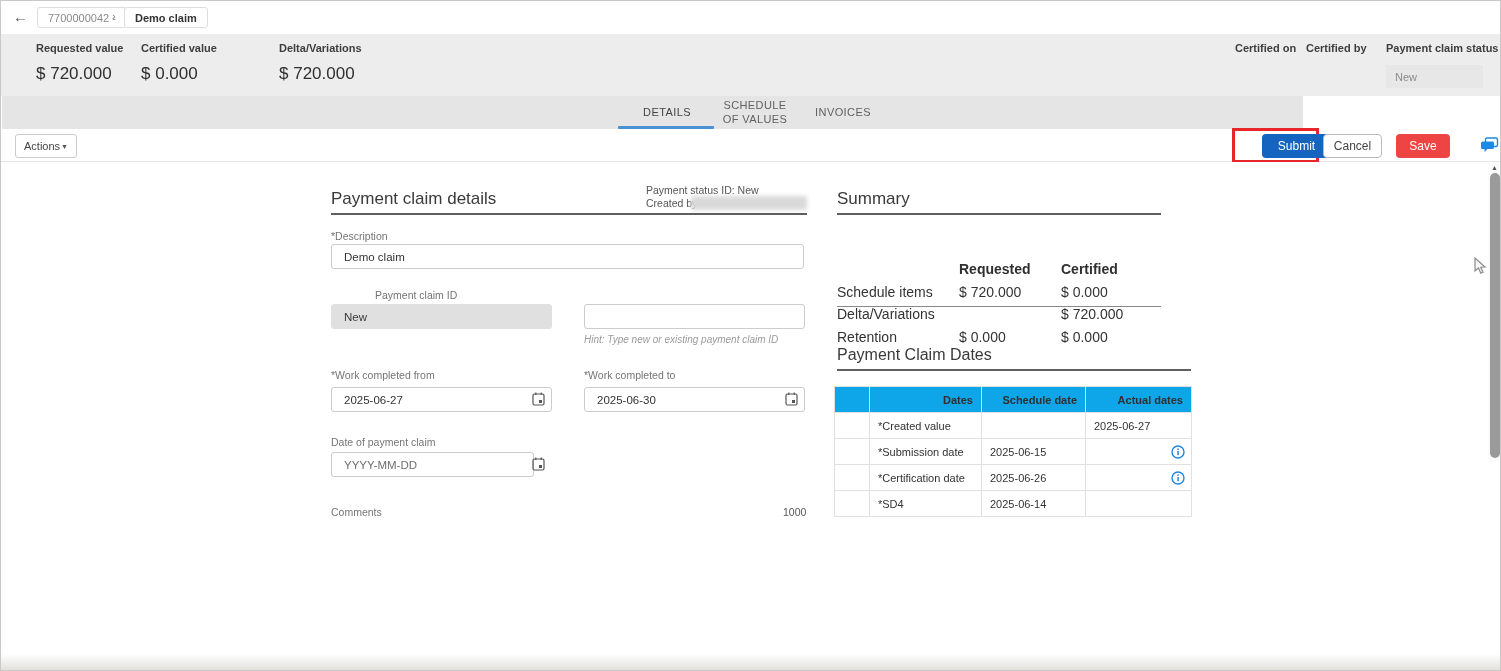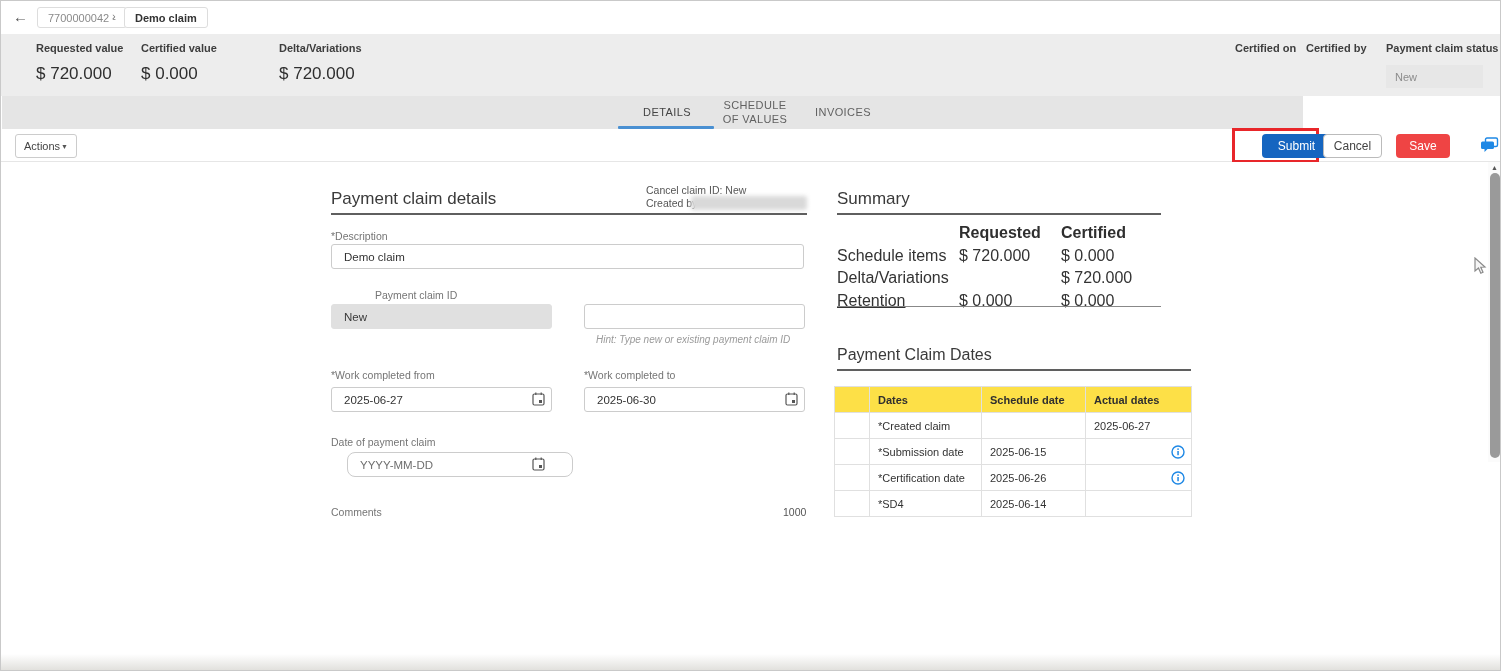--- a/index.html
+++ b/index.html
@@ -70,31 +70,31 @@
   .tinput { position:absolute; height:25px; border:1px solid #ccc; border-radius:3px;
             background:#fff; font-size:11.5px; color:#333; padding:0 12px;
             font-family:"Liberation Sans", sans-serif; }
   .tinput.disabled { background:#e0e0e0; border-color:#e0e0e0; color:#3a3a3a; }
   .tinput.ph::placeholder, .tinput::placeholder { color:#6e6e6e; opacity:1; }
   .hint { position:absolute; font-size:10px; font-style:italic; color:#9a9a9a; }
   .cal-icon { position:absolute; cursor:pointer; }
   .counter { position:absolute; font-size:10.5px; color:#555; }
 
   
-  .sum-cell { position:absolute; font-size:16px; color:#333; }
+  .sum-cell { position:absolute; font-size:14px; color:#333;margin-top:37px; }
   .sum-head { font-weight:bold; color:#2f2f2f; }
   .sum-rule-bottom { position:absolute; height:1px; background:#888; }
 
   
   .dtable { position:absolute; left:833px; top:385px; width:357px;
             border-collapse:collapse; font-size:11px; color:#333;
             table-layout:fixed; }
   .dtable th, .dtable td { border:1px solid #e0e0e0; height:26px; padding:0 8px;
             text-align:left; font-size:11px; vertical-align:middle; }
-  .dtable th { background:#fde047; font-weight:bold; color:#2f2f2f; }
+  .dtable th { background:#0ea5e9; font-weight:bold; color:#2f2f2f;text-align:right; }
   .col-0 { width:35px; }
   .col-1 { width:112px; }
   .col-2 { width:104px; }
   .col-3 { width:106px; }
   .actual-cell { position:relative; }
   .info-icon { position:absolute; right:6px; top:6px; cursor:pointer; }
 
   
   .scroll-track { left:1487px; top:161px; width:14px; height:300px; background:#fbfbfb; position:absolute; }
   .scroll-arrow { position:absolute; left:1490px; top:163px; font-size:7px; color:#555; cursor:pointer; }
@@ -156,34 +156,34 @@
     <svg width="18" height="16" viewBox="0 0 18 16">
       <rect x="4.5" y="1" width="12" height="8.5" rx="1.5" fill="none" stroke="#1e88e5" stroke-width="1.4"></rect>
       <path d="M1.5 4.5 h10 a1.5 1.5 0 0 1 1.5 1.5 v4.5 a1.5 1.5 0 0 1 -1.5 1.5 h-5 l-3 3 v-3 h-2 a1.5 1.5 0 0 1 -1.5 -1.5 v-4.5 a1.5 1.5 0 0 1 1.5 -1.5 z" fill="#1e88e5"></path>
     </svg>
   </span>
 </div>
 
 <div class="abs content">
 
   <span class="section-title" style="left:330px; top:27px;">Payment claim details</span>
-  <span class="meta" style="left:645px; top:22px;">Cancel claim ID: New</span>
+  <span class="meta" style="left:645px; top:22px;">Payment status ID: New</span>
   <span class="meta" style="left:645px; top:35px;">Created by</span>
   <div class="redacted"></div>
   <div class="rule" style="left:330px; top:51px; width:476px;"></div>
 
   <span class="field-label" style="left:330px; top:68px;">*Description</span>
   <input class="tinput" style="left: 330px; top: 82px; width: 473px;" value="Demo claim">
 
   <span class="field-label" style="left:330px; top:127px;margin-left:44px;">Payment claim ID</span>
   <input class="tinput disabled" style="left: 330px; top: 142px; width: 221px;" readonly="" value="New">
 
   <span class="field-label" style="left:583px; top:140px;font-weight:bold;">Alternate payment claim ID</span>
   <input class="tinput" style="left: 583px; top: 142px; width: 221px;" value="">
-  <span class="hint" style="left:583px; top:172px;margin-left:12px;">Hint: Type new or existing payment claim ID</span>
+  <span class="hint" style="left:583px; top:172px;">Hint: Type new or existing payment claim ID</span>
 
   <span class="field-label" style="left:330px; top:207px;">*Work completed from</span>
   <input class="tinput" style="left: 330px; top: 225px; width: 221px;" value="2025-06-27">
   <span class="cal-icon" style="left:531px; top:230px;">
     <svg width="13" height="14" viewBox="0 0 13 14">
         <rect x="1" y="2" width="11" height="11" rx="1.5" fill="none" stroke="#555" stroke-width="1.2"></rect>
         <line x1="3.8" y1="0.5" x2="3.8" y2="3" stroke="#555" stroke-width="1.2"></line>
         <line x1="9.2" y1="0.5" x2="9.2" y2="3" stroke="#555" stroke-width="1.2"></line>
         <rect x="7" y="8" width="3" height="3" fill="#555"></rect>
       </svg>
@@ -194,21 +194,21 @@
   <span class="cal-icon" style="left:784px; top:230px;">
     <svg width="13" height="14" viewBox="0 0 13 14">
         <rect x="1" y="2" width="11" height="11" rx="1.5" fill="none" stroke="#555" stroke-width="1.2"></rect>
         <line x1="3.8" y1="0.5" x2="3.8" y2="3" stroke="#555" stroke-width="1.2"></line>
         <line x1="9.2" y1="0.5" x2="9.2" y2="3" stroke="#555" stroke-width="1.2"></line>
         <rect x="7" y="8" width="3" height="3" fill="#555"></rect>
       </svg>
   </span>
 
   <span class="field-label" style="left:330px; top:274px;">Date of payment claim</span>
-  <input class="tinput ph" style="left: 346px; top: 290px; width: 226px; border-radius: 8px;" placeholder="YYYY-MM-DD">
+  <input class="tinput ph" style="left: 330px; top: 290px; width: 203px;" placeholder="YYYY-MM-DD">
   <span class="cal-icon" style="left:531px; top:295px;">
     <svg width="13" height="14" viewBox="0 0 13 14">
         <rect x="1" y="2" width="11" height="11" rx="1.5" fill="none" stroke="#555" stroke-width="1.2"></rect>
         <line x1="3.8" y1="0.5" x2="3.8" y2="3" stroke="#555" stroke-width="1.2"></line>
         <line x1="9.2" y1="0.5" x2="9.2" y2="3" stroke="#555" stroke-width="1.2"></line>
         <rect x="7" y="8" width="3" height="3" fill="#555"></rect>
       </svg>
   </span>
 
   <span class="field-label" style="left:330px; top:344px;">Comments</span>
@@ -221,39 +221,39 @@
   <span class="sum-cell sum-head" style="left:1060px; top:62px;">Certified</span>
 
   <span class="sum-cell" style="left:836px; top:85px;">Schedule items</span>
   <span class="sum-cell" style="left:958px; top:85px;">$ 720.000</span>
   <span class="sum-cell" style="left:1060px; top:85px;">$ 0.000</span>
 
   <span class="sum-cell" style="left:836px; top:107px;">Delta/Variations</span>
   <span class="sum-cell" style="left:958px; top:107px;"></span>
   <span class="sum-cell" style="left:1060px; top:107px;">$ 720.000</span>
 
-  <span class="sum-cell" style="left:836px; top:130px;text-decoration:underline;">Retention</span>
+  <span class="sum-cell" style="left:836px; top:130px;">Retention</span>
   <span class="sum-cell" style="left:958px; top:130px;">$ 0.000</span>
   <span class="sum-cell" style="left:1060px; top:130px;">$ 0.000</span>
   <div class="sum-rule-bottom" style="left:836px; top:144px; width:324px;"></div>
 
   <span class="section-title" style="left:836px; top:184px; font-size:16px;">Payment Claim Dates</span>
   <div class="rule" style="left:836px; top:207px; width:354px;"></div>
 
   <table class="dtable" style="top:224px;">
     <tbody>
         <tr>
       <th class="col-0"></th>
       <th class="col-1">Dates</th>
       <th class="col-2">Schedule date</th>
       <th class="col-3">Actual dates</th>
     </tr>
     <tr>
       <td></td>
-      <td>*Created claim</td>
+      <td>*Created value</td>
       <td></td>
       <td class="actual-cell">2025-06-27</td>
     </tr>
     <tr>
       <td></td>
       <td>*Submission date</td>
       <td>2025-06-15</td>
       <td class="actual-cell">
         <span></span>
         <span class="info-icon">

